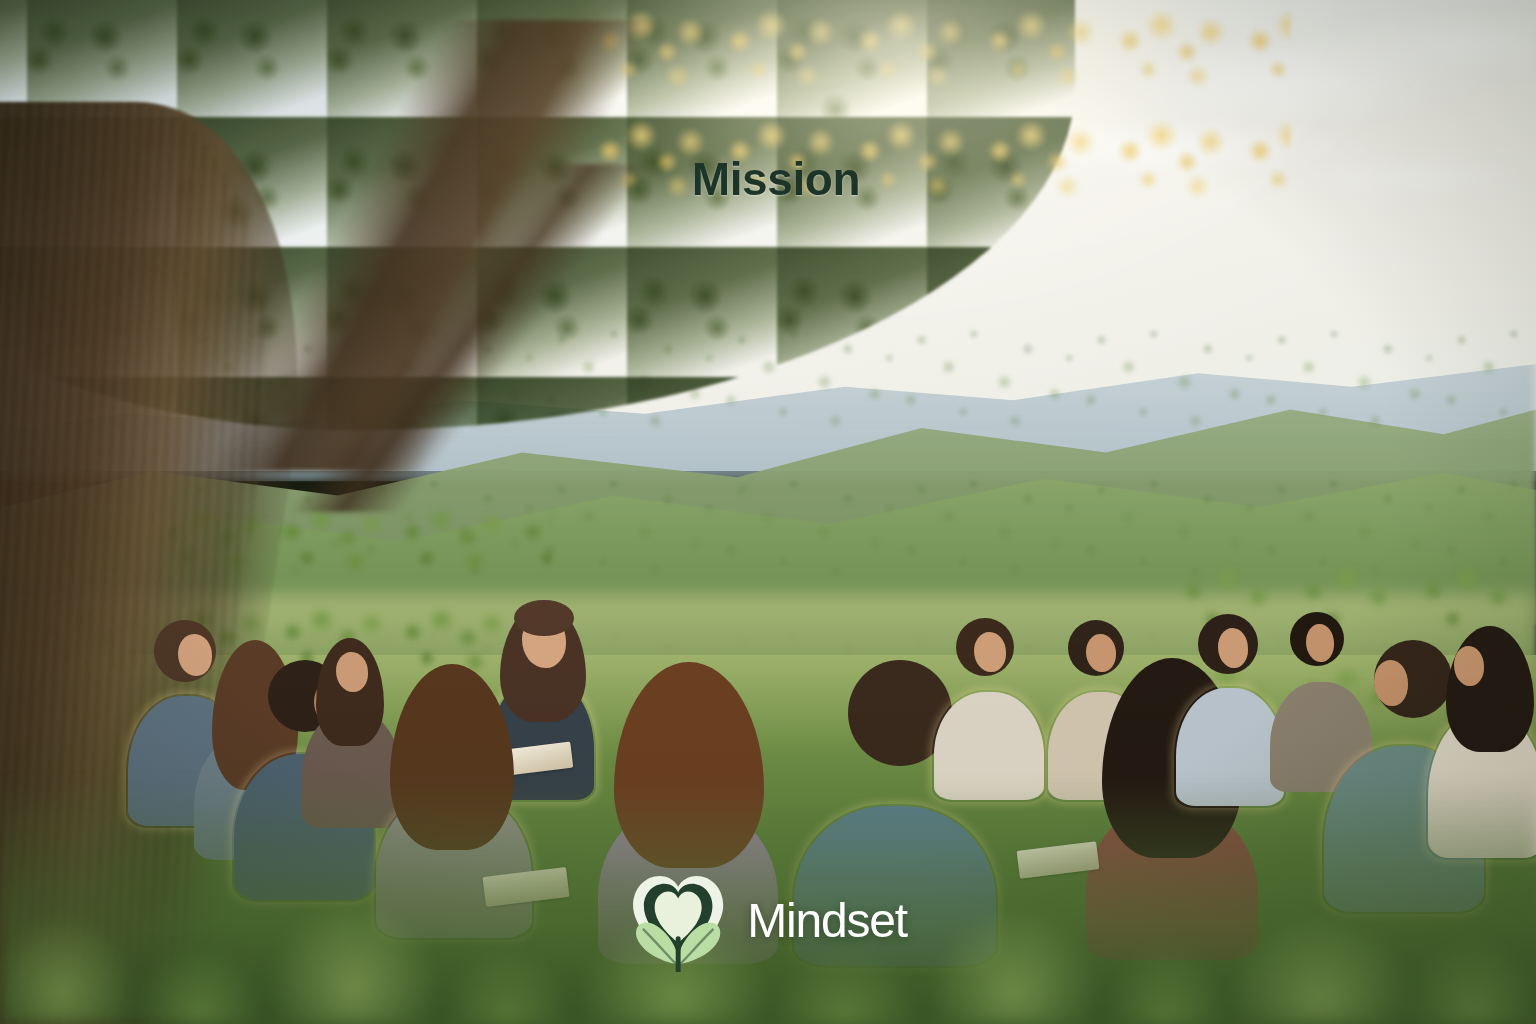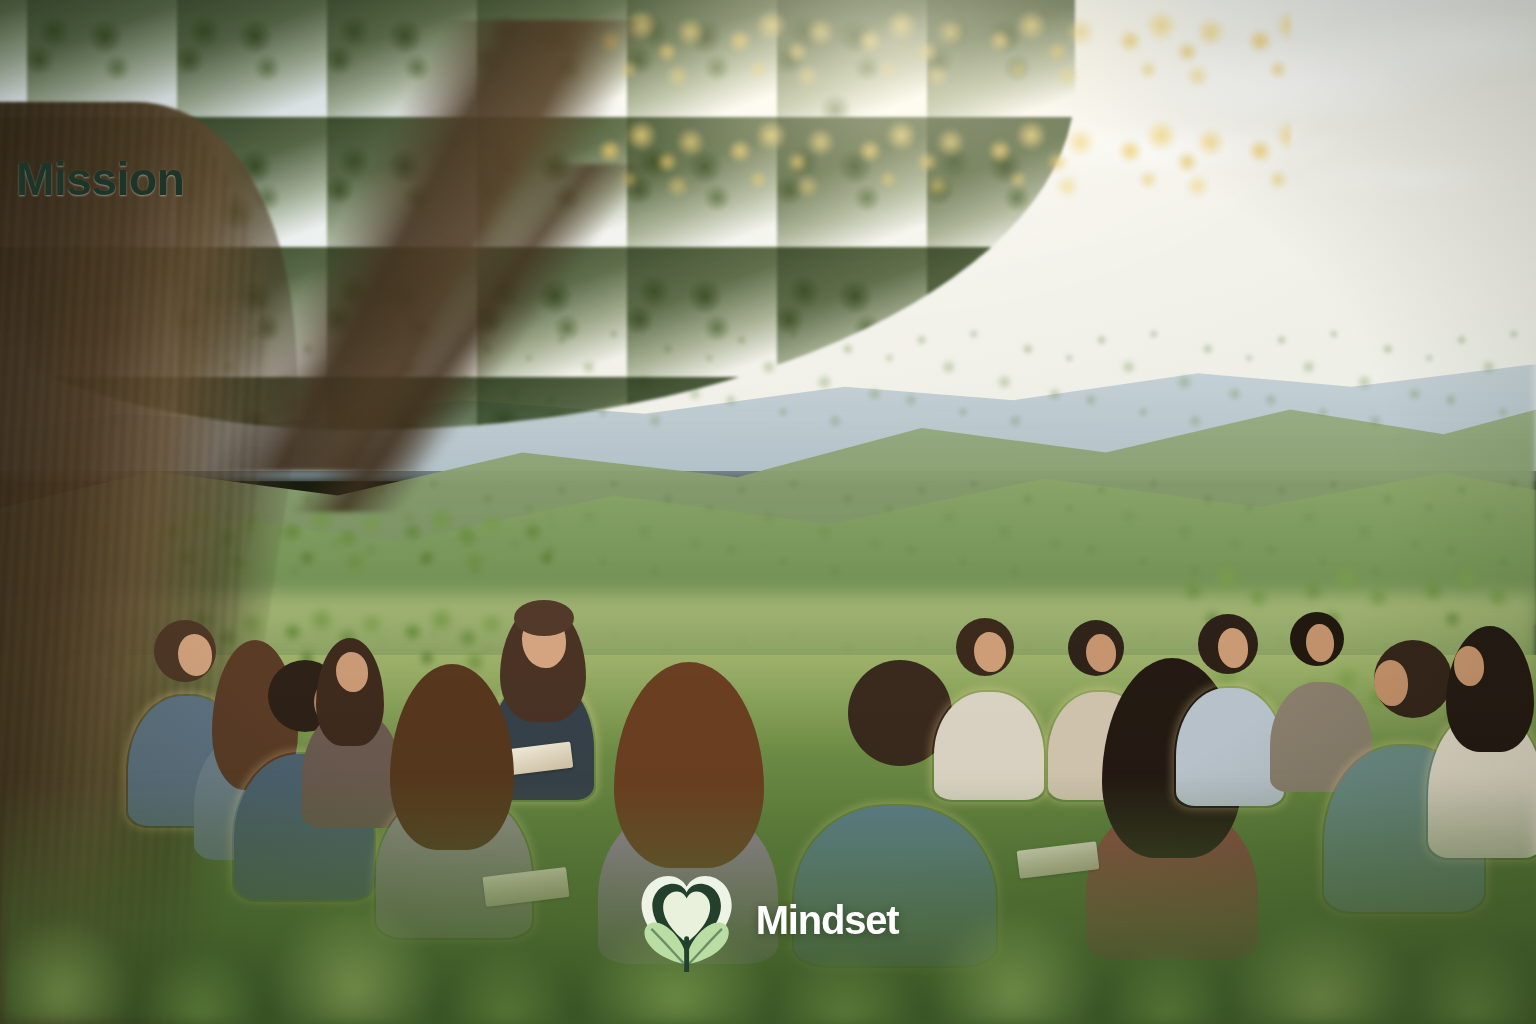--- a/index.html
+++ b/index.html
@@ -242,21 +242,21 @@
   }
   .bloom {
     position:absolute; inset:0;
     background:radial-gradient(ellipse 30% 26% at 58% 4%, rgba(255,250,228,.55), rgba(255,250,228,0) 70%);
     pointer-events:none;
   }
 
   
   .overlay {
     position:absolute; inset:0;
-    display:flex; flex-direction:column; padding-left:16px;
+    display:flex; flex-direction:column; align-items:center;padding-left:16px;
   }
   .title {
     margin-top:152px;
     font-size:46px;
     font-weight:bold;
     letter-spacing:-0.4px;
     color:#1d3528;
     text-shadow:0 1px 2px rgba(255,255,255,.42);
   }
   .mission-body {
@@ -272,21 +272,21 @@
   }
 
   
   .logo-lockup {
     position:absolute; left:50%; bottom:52px;
     transform:translateX(-50%);
     display:flex; align-items:center; gap:20px;
   }
   .logo-mark { width:98px; height:104px; display:block; }
   .logo-word {
-    font-size:40px; font-weight:bold; color:#ffffff;
+    font-size:48px; font-weight:normal; color:#ffffff;
     letter-spacing:-1.2px;
     text-shadow:0 2px 8px rgba(24,36,18,.48);
   }
 </style>
 </head>
 <body>
 
 <div id="slide">
 
   <div class="photo">

